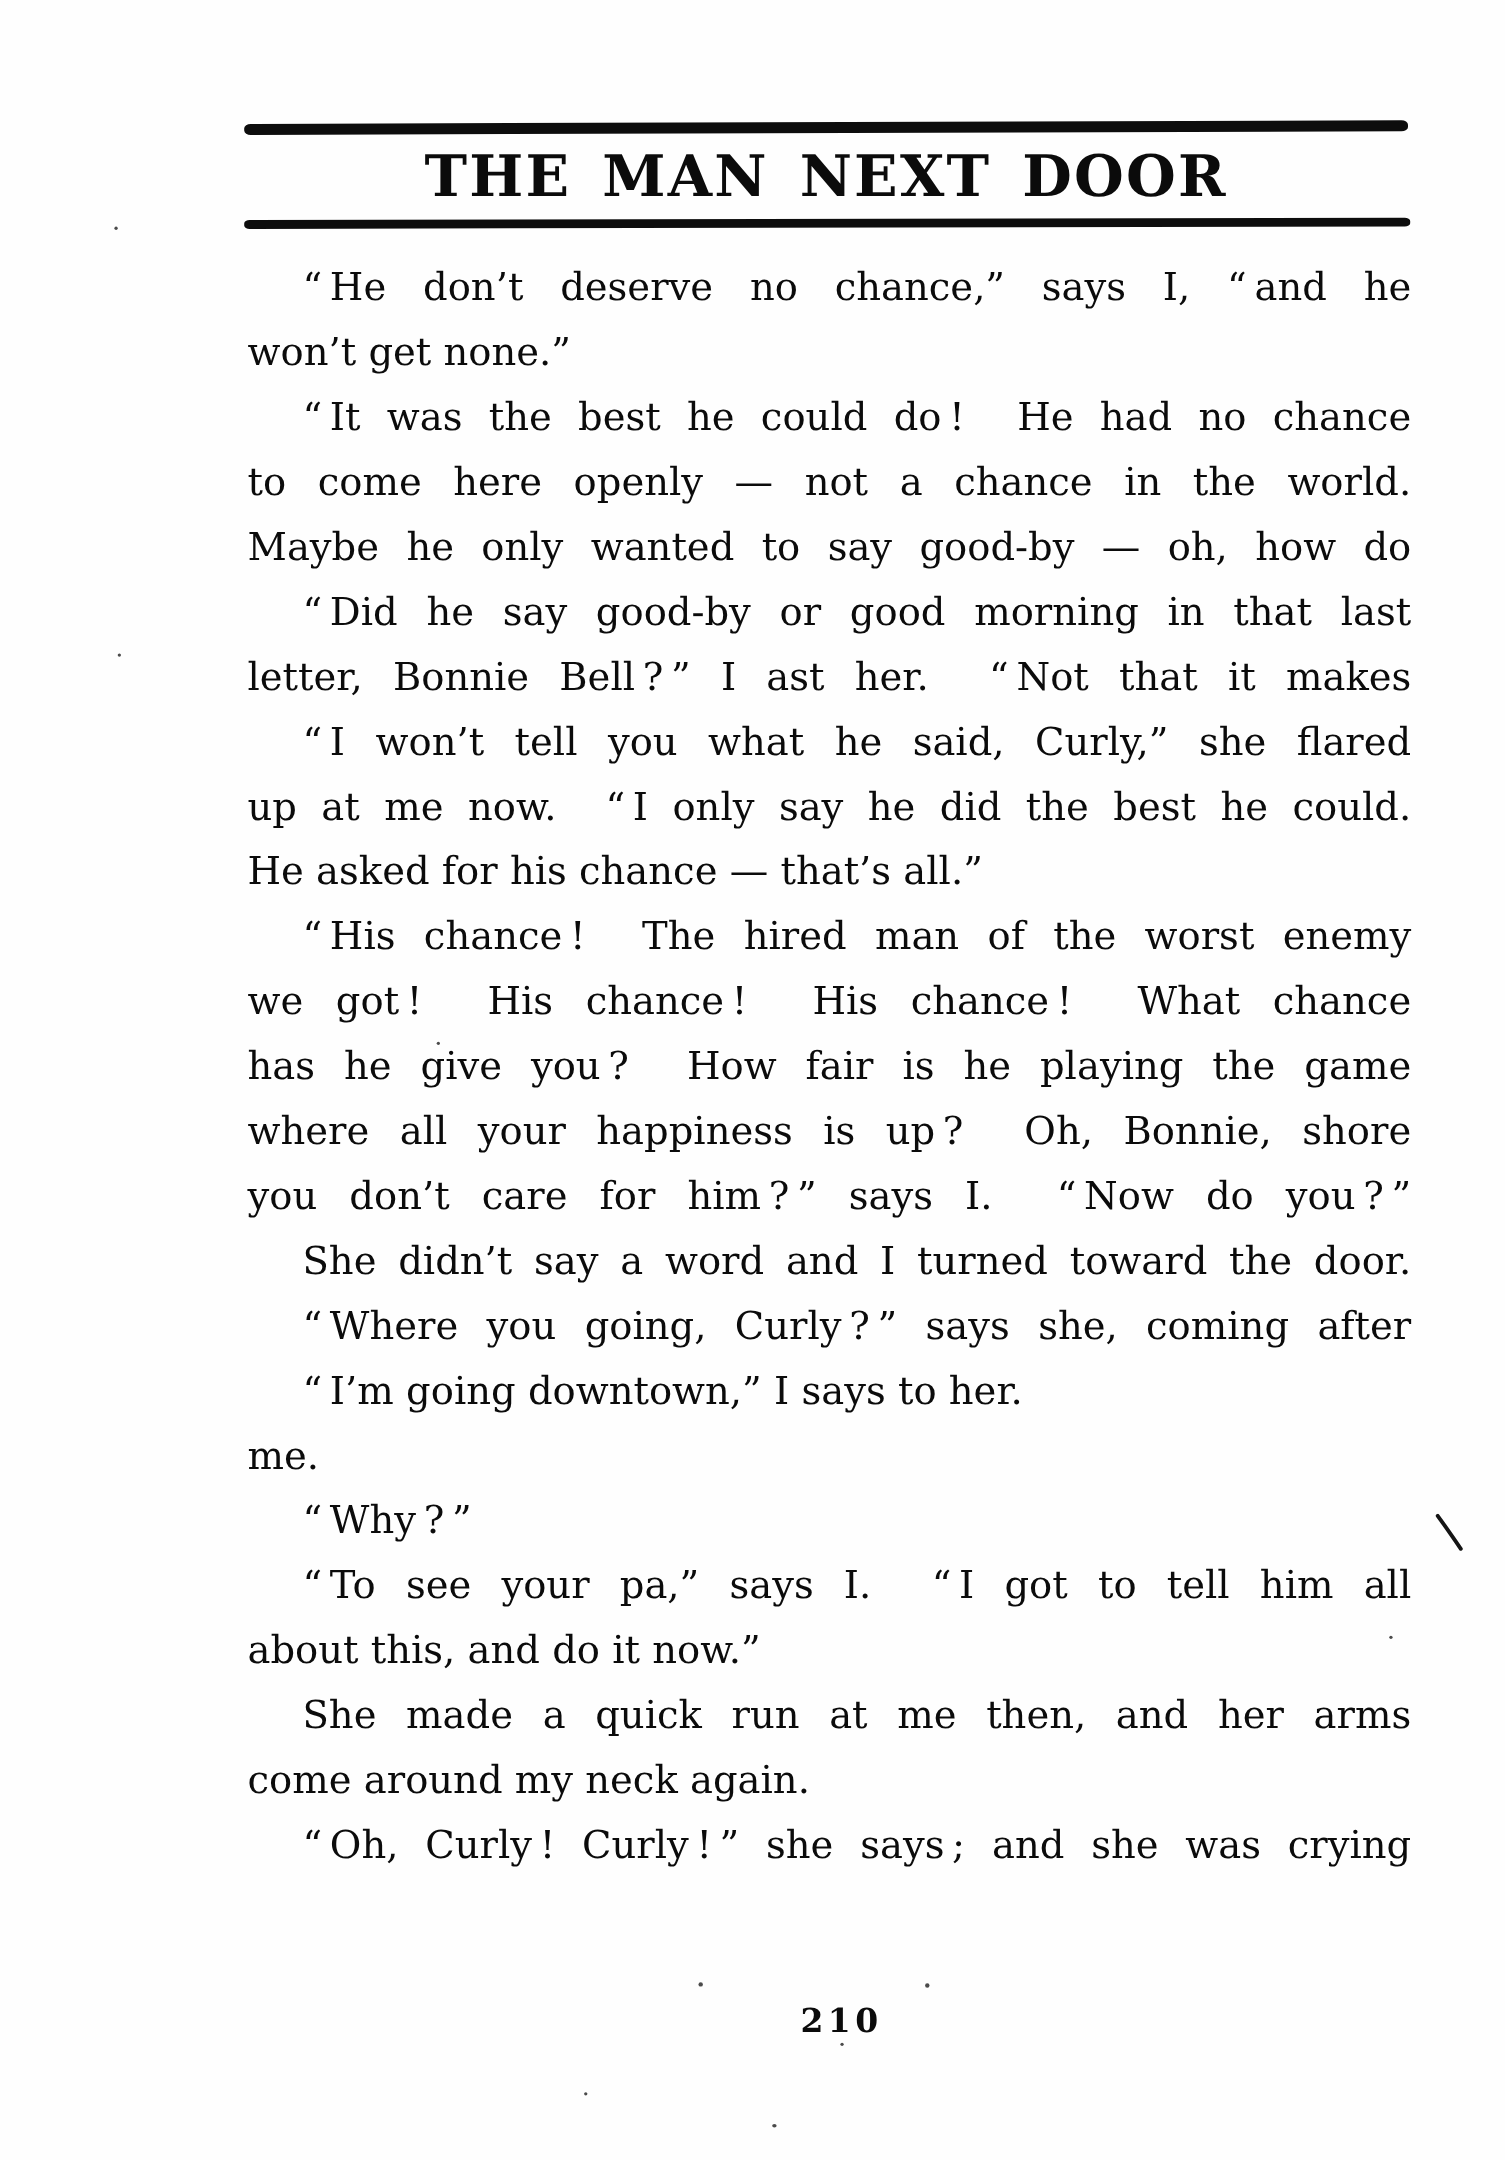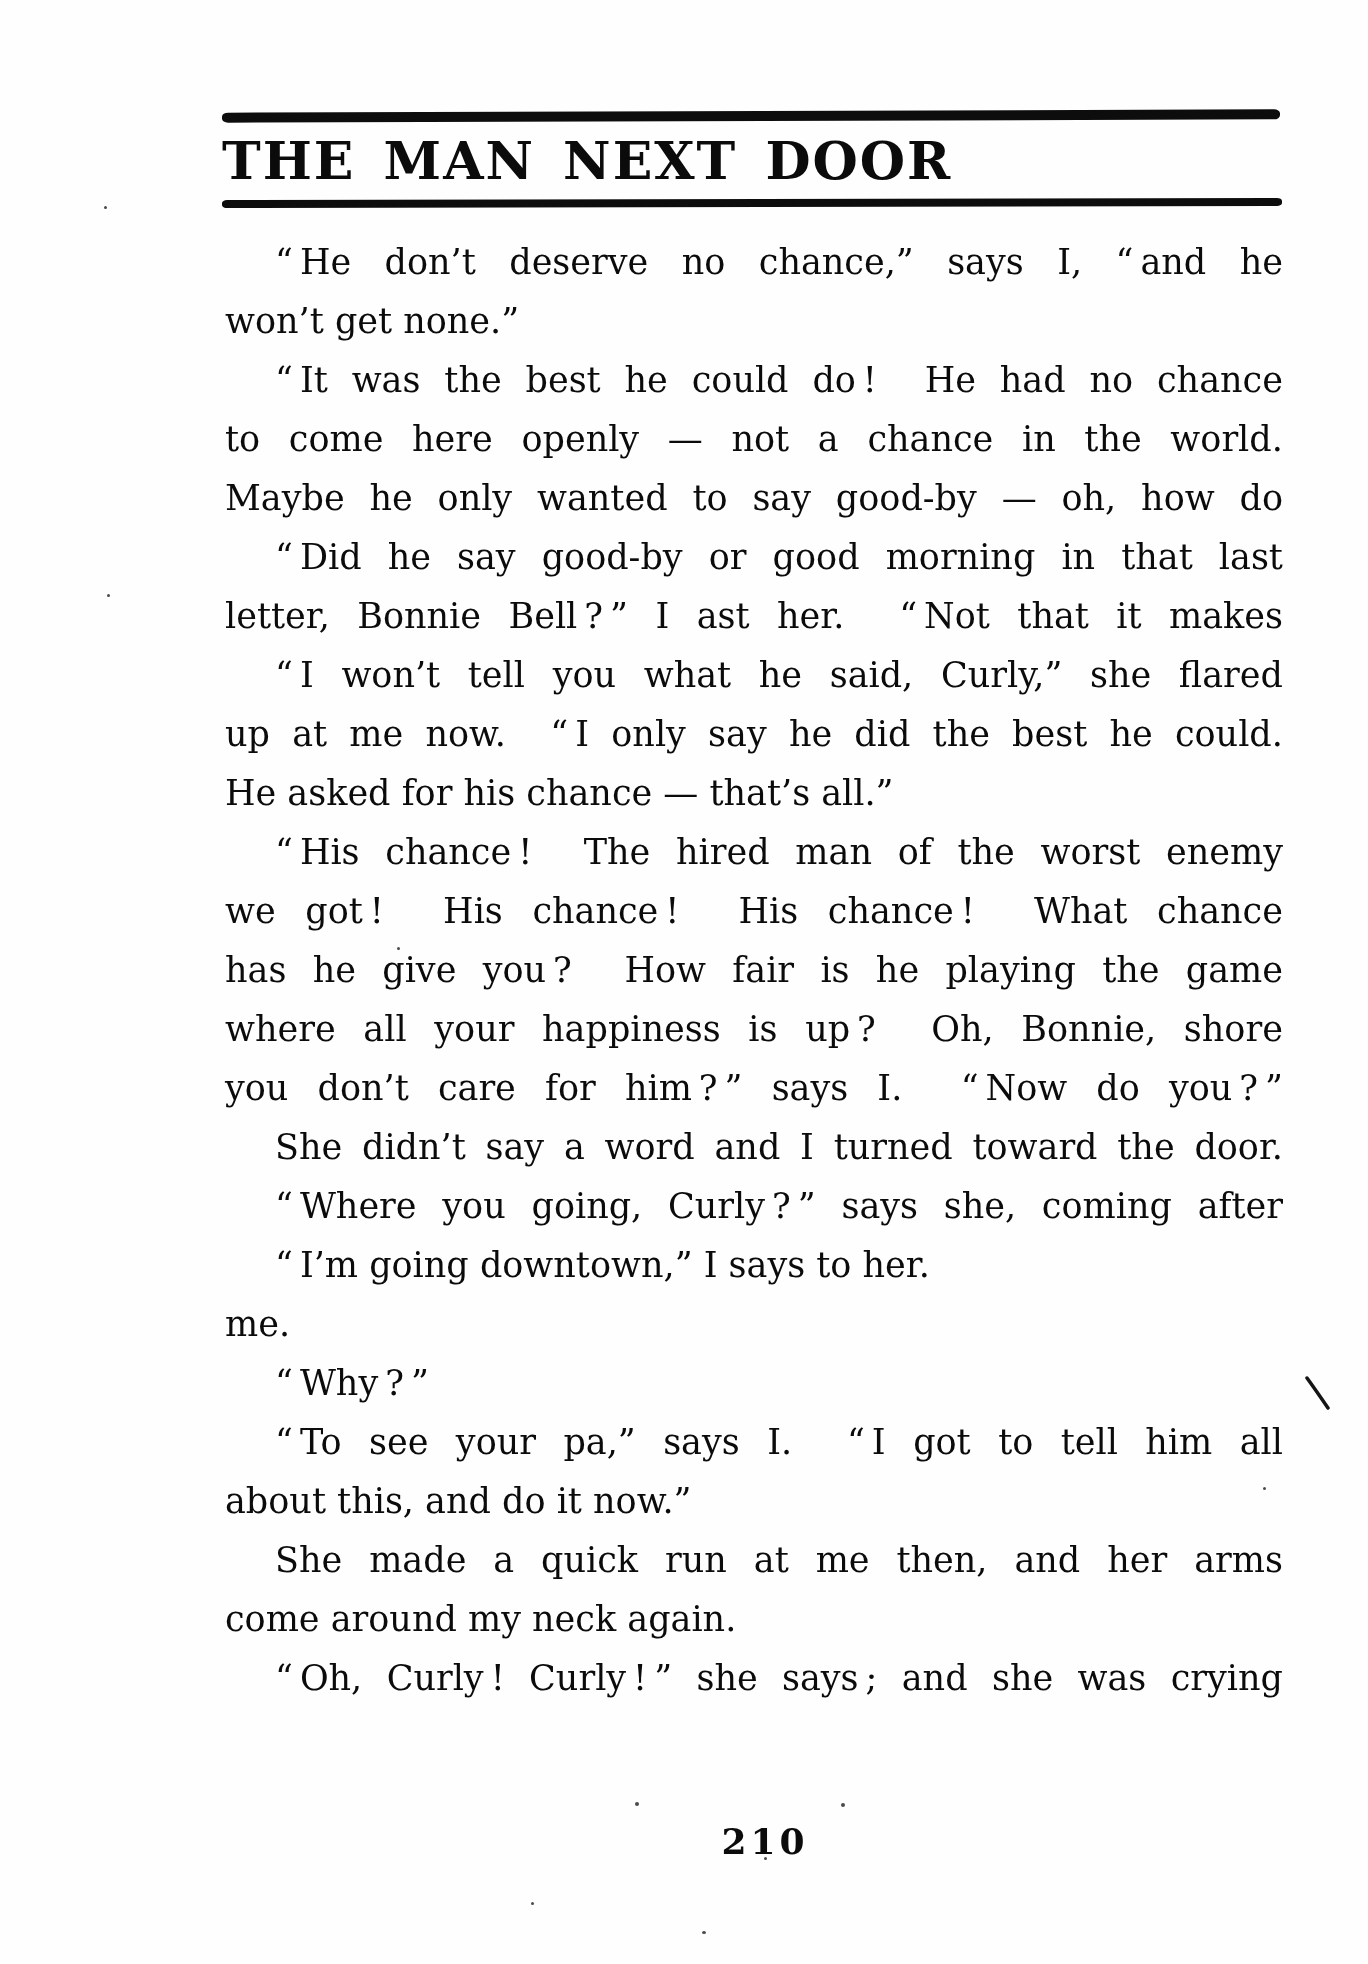--- a/index.html
+++ b/index.html
@@ -35,21 +35,21 @@
     height: 8px;
     border-radius: 5px / 3px;
     transform: rotate(-0.12deg);
   }
   .title {
     position: absolute;
     left: 222px;
     top: 133px;
     width: 1058px;
     margin: 0;
-    text-align: left;
+    text-align: center;
     font-size: 52px;
     line-height: 56px;
     font-weight: bold;
     letter-spacing: 2px;
     word-spacing: 8px;
     white-space: nowrap;
   }
   .text-block {
     position: absolute;
     left: 225px;
@@ -73,21 +73,21 @@
   .w {
     white-space: pre;
     display: inline-block;
   }
   .page-number {
     position: absolute;
     left: 225px;
     top: 1820px;
     width: 1080px;
     text-align: center;
-    font-size: 36px;
+    font-size: 30px;
     font-weight: bold;
     letter-spacing: 4px;
   }
   .pen-mark {
     position: absolute;
     left: 1304px;
     top: 1376px;
   }
   .speck {
     position: absolute;

